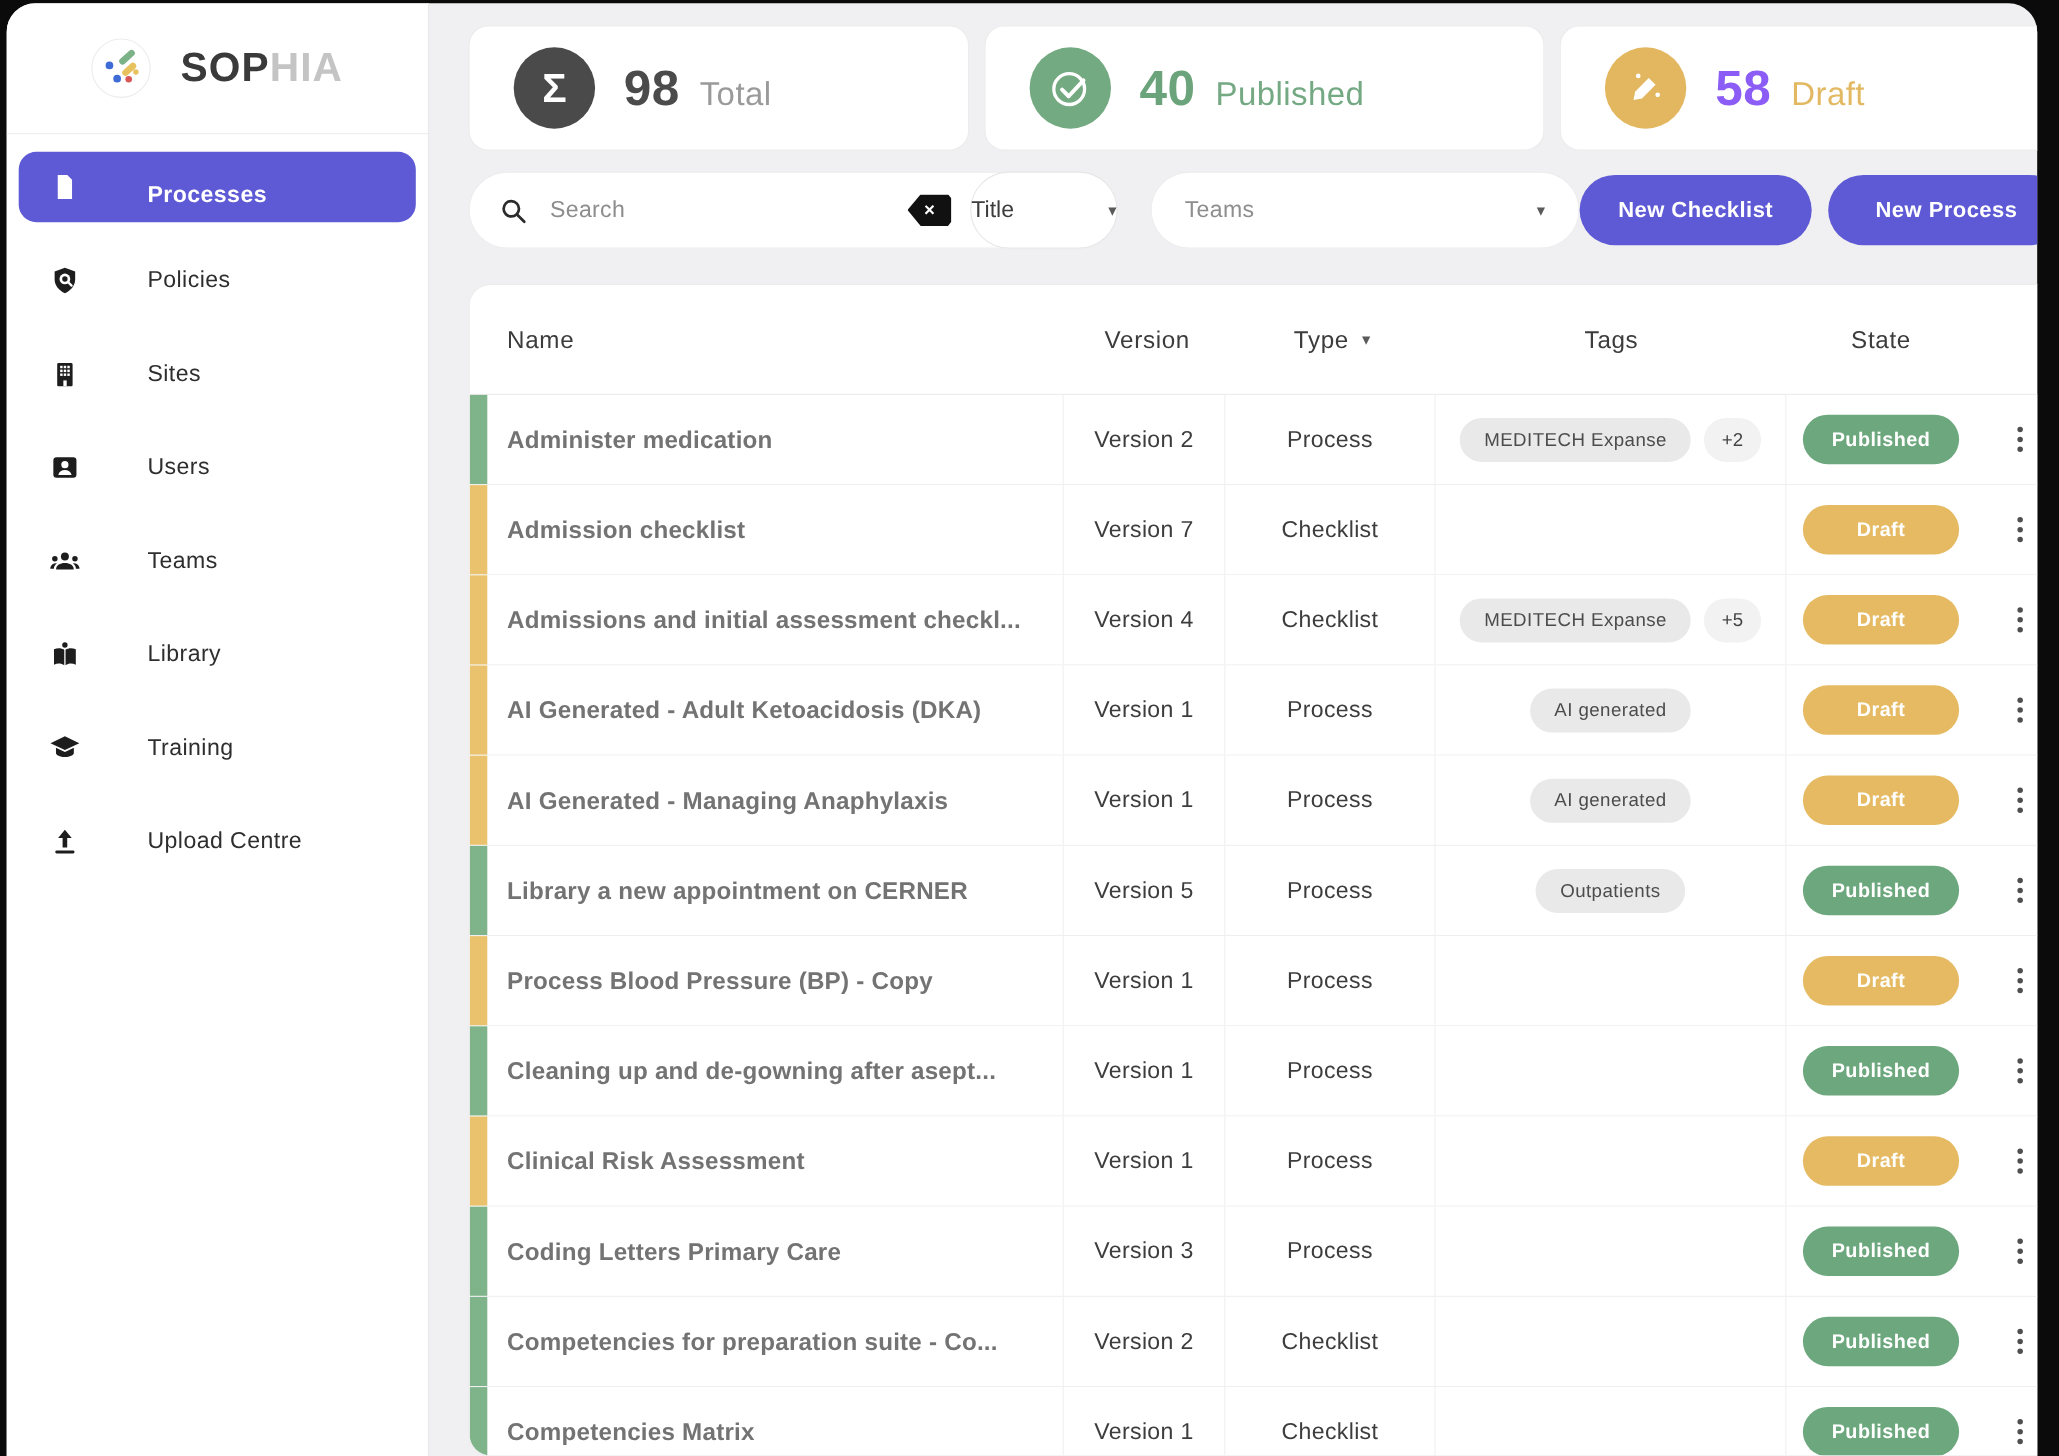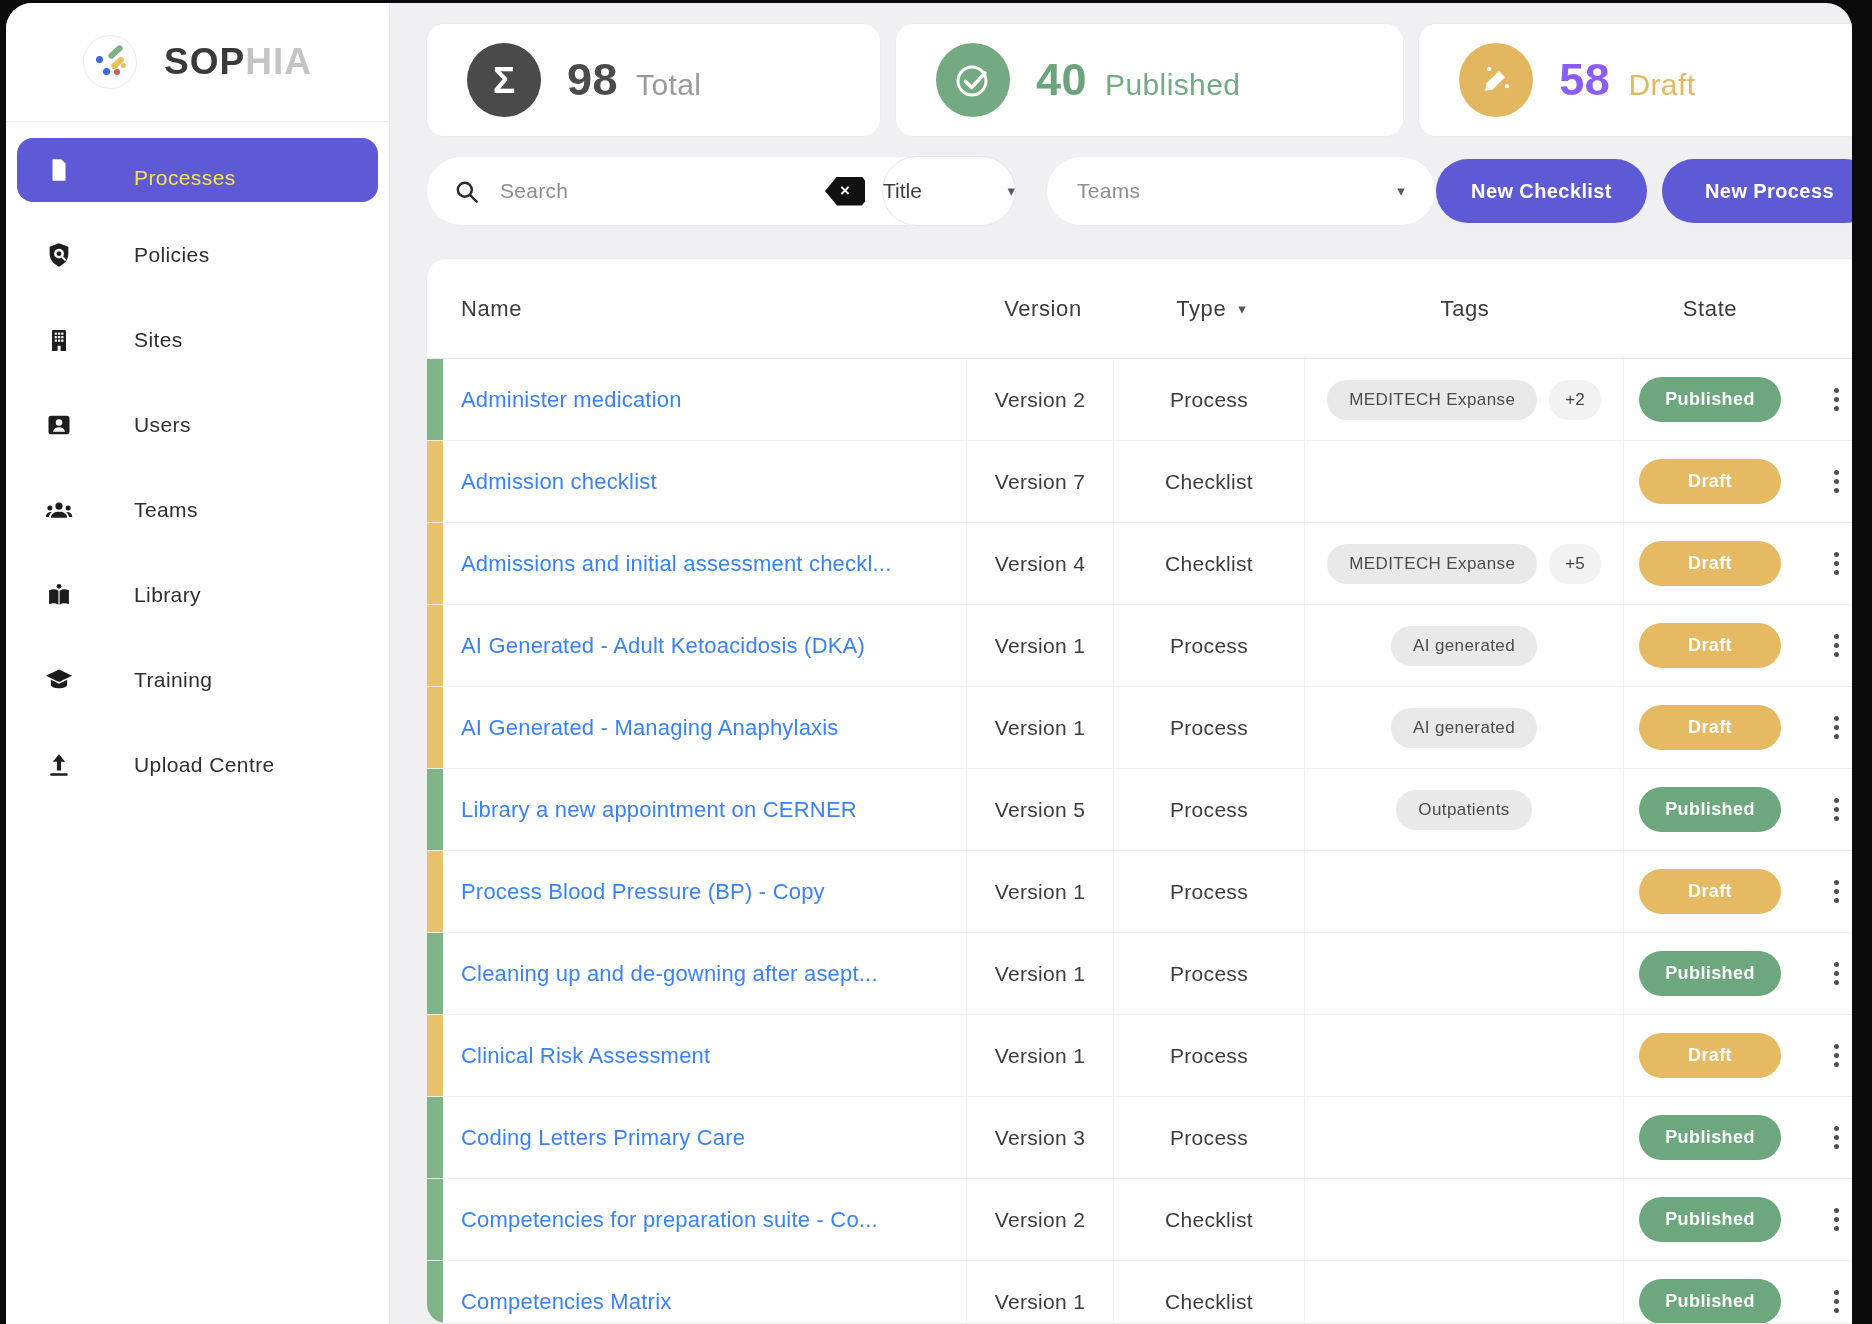--- a/index.html
+++ b/index.html
@@ -17,21 +17,21 @@
   .lm4{width:7px;height:7px;border-radius:50% !important;background:#3f6bd6;top:32px;left:19px;}
   .lm5{width:6px;height:6px;border-radius:50% !important;background:#d95757;top:33px;left:30px;}
   .lm6{width:5px;height:5px;border-radius:50% !important;background:#e8c25e;top:27px;left:37px;}
   .logo-text{font-size:37px;font-weight:800;letter-spacing:1px;color:#3a3a3a;}
   .logo-text .lt-light{color:#c4c4c4;}
   .nav{padding:16px 11px 0;}
   .nav-item{height:64px;margin-bottom:21px;display:flex;align-items:center;padding-left:27px;gap:60px;
     border-radius:16px;cursor:pointer;}
   .nav-item .nav-label{font-size:21px;font-weight:500;color:#2e2e2e;letter-spacing:.4px;}
   .nav-item.active{background:#5e59d4;}
-  .nav-item.active .nav-label{color:#fde047;font-weight:400;margin-top:16px;}
+  .nav-item.active .nav-label{color:#ffffff;font-weight:700;margin-top:16px;}
   .nav-icon{width:30px;height:30px;display:grid;place-items:center;flex-shrink:0;}
   
   .main{flex:1;padding:20px 9px 0 36px;display:flex;flex-direction:column;}
   .stats-row{display:flex;gap:14px;height:114px;margin-bottom:19px;}
   .stat-card{background:#fff;border:1px solid #ececec;border-radius:18px;display:flex;align-items:center;
     padding-left:40px;gap:26px;}
   .stat-icon{width:74px;height:74px;border-radius:50%;display:grid;place-items:center;flex-shrink:0;}
   .si-total{background:#4a4a4a;}
   .si-published{background:#74aa81;}
   .si-draft{background:#e3b75f;}
@@ -80,21 +80,21 @@
   .c-state{width:172px;flex-shrink:0;}
   .c-menu{width:80px;flex-shrink:0;}
   .thead .hlabel{font-size:22px;color:#3c3c3c;font-weight:500;letter-spacing:.6px;}
   .thead .c-type{gap:12px;cursor:pointer;}
   .trow{display:flex;align-items:center;height:81px;border-bottom:1px solid #efefef;flex-shrink:0;
     background:#fff;cursor:pointer;}
   .trow .c-version,.trow .c-type,.trow .c-tags,.trow .c-state{border-left:1px solid #f0f0f0;}
   .strip{width:16px;height:81px;display:block;}
   .trow[data-state="Published"] .strip{background:#7fb48b;}
   .trow[data-state="Draft"] .strip{background:#eac26d;}
-  .name-text{font-size:22px;font-weight:400;color:#3b82f6;letter-spacing:.2px;white-space:nowrap;
+  .name-text{font-size:22px;font-weight:700;color:#737373;letter-spacing:.2px;white-space:nowrap;
     overflow:hidden;text-overflow:ellipsis;}
   .cell-text{font-size:21px;color:#3d3d3d;font-weight:500;letter-spacing:.3px;}
   .tag-pill{background:#e9e9e9;border-radius:999px;padding:10px 22px;font-size:17px;color:#4c4c4c;
     letter-spacing:.4px;white-space:nowrap;}
   .more-pill{background:#f2f2f2;border-radius:999px;padding:10px 16px;font-size:17px;color:#444;}
   .badge{min-width:142px;height:45px;border-radius:999px;display:flex;align-items:center;
     justify-content:center;color:#fff;font-size:18px;font-weight:700;letter-spacing:.4px;}
   .badge[data-state="Published"]{background:#6ca77d;}
   .badge[data-state="Draft"]{background:#e5ba62;}
   .kebab{display:flex;flex-direction:column;gap:4px;padding:8px;cursor:pointer;}

